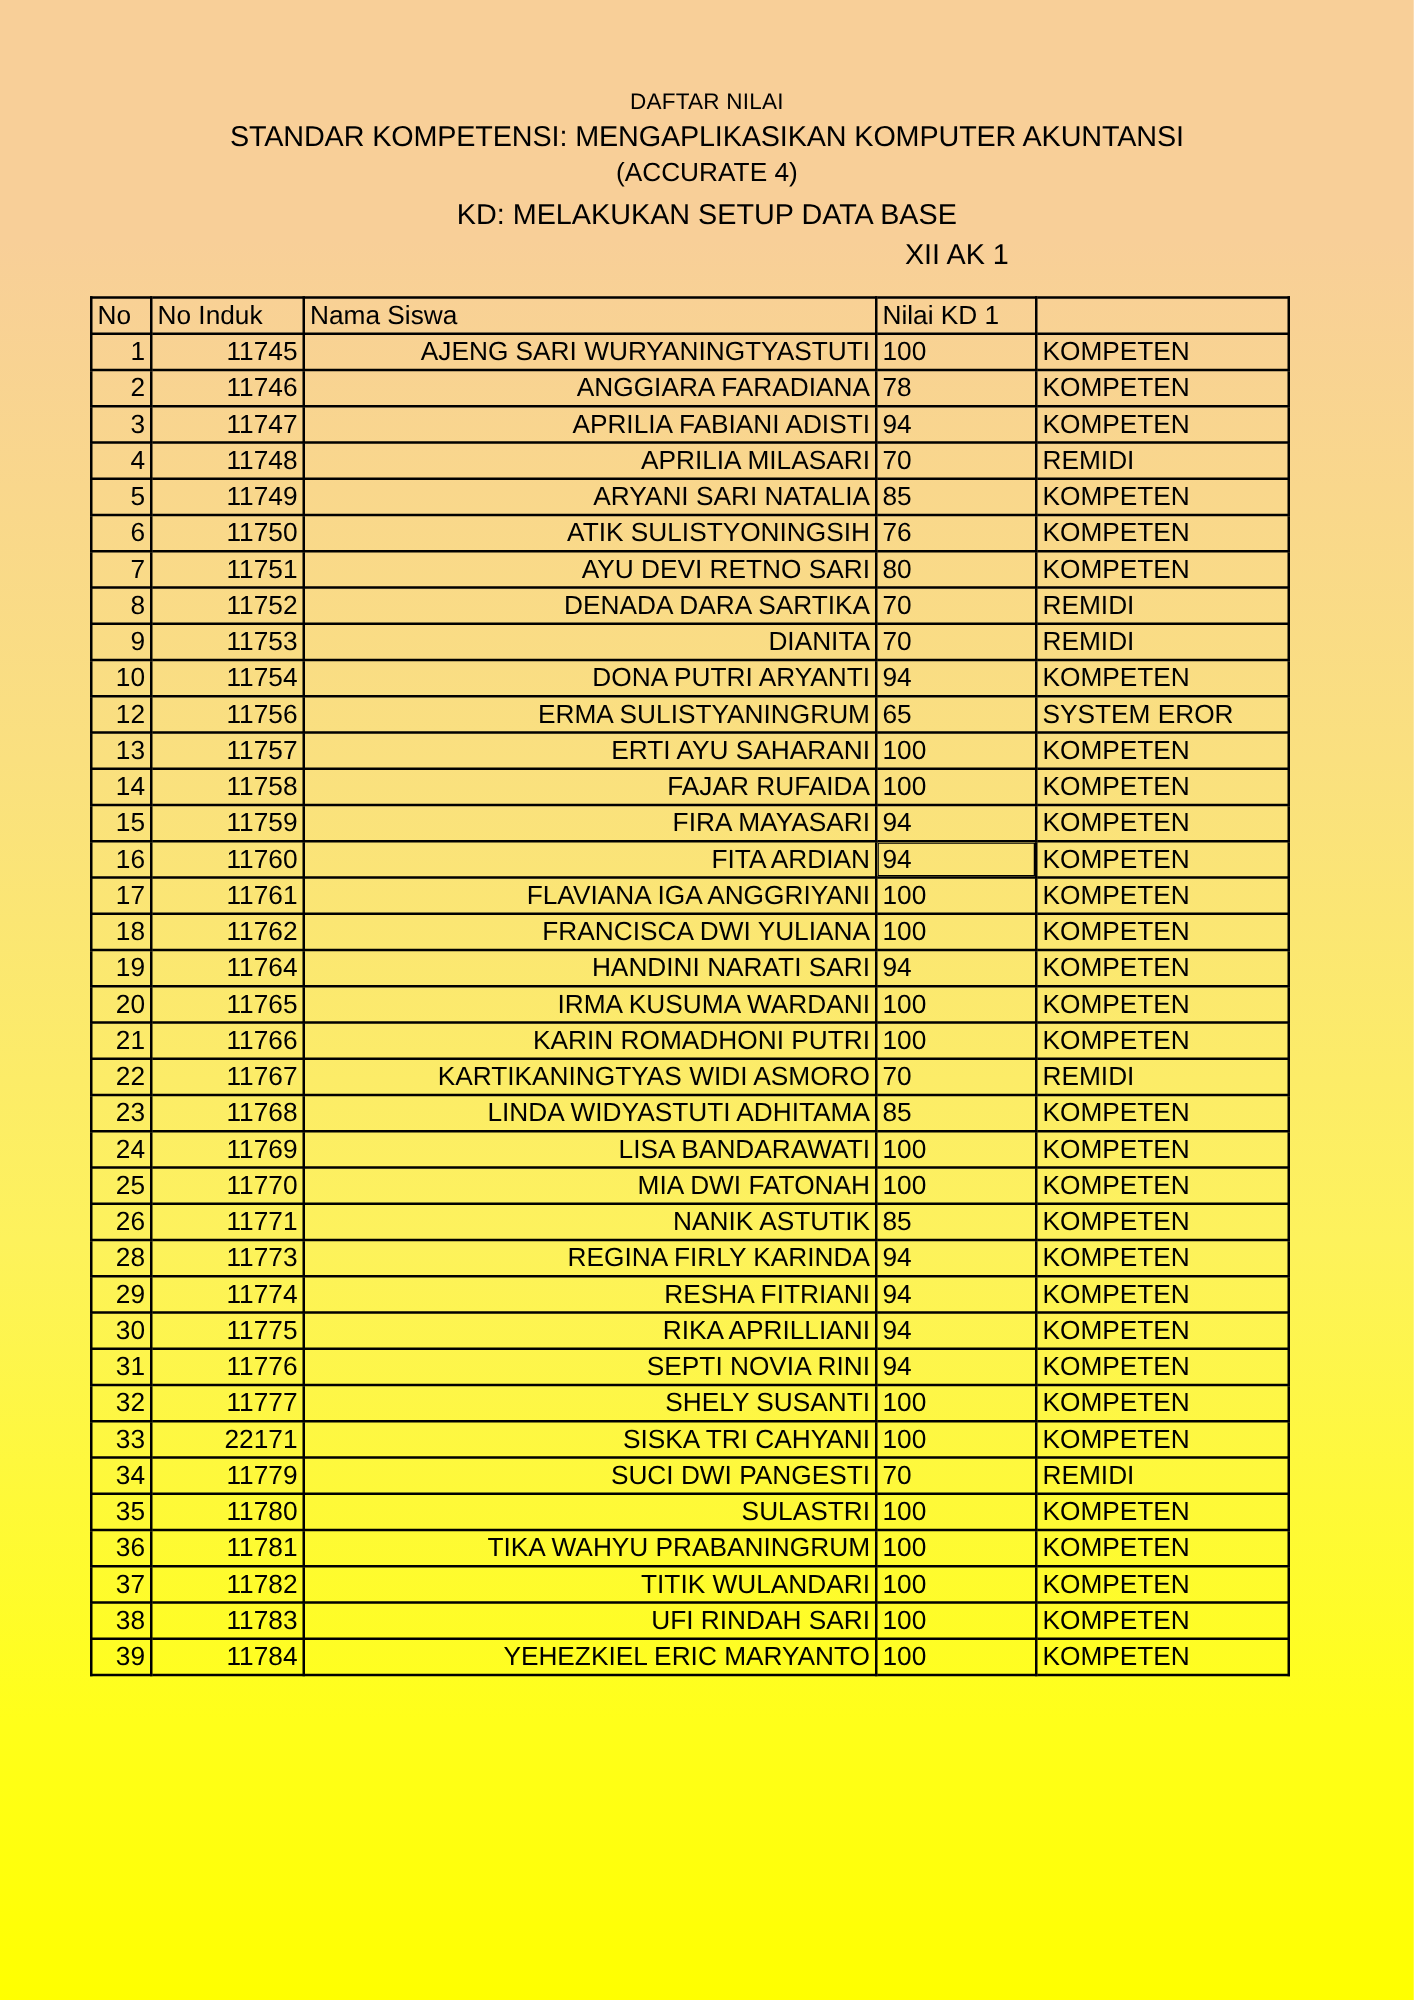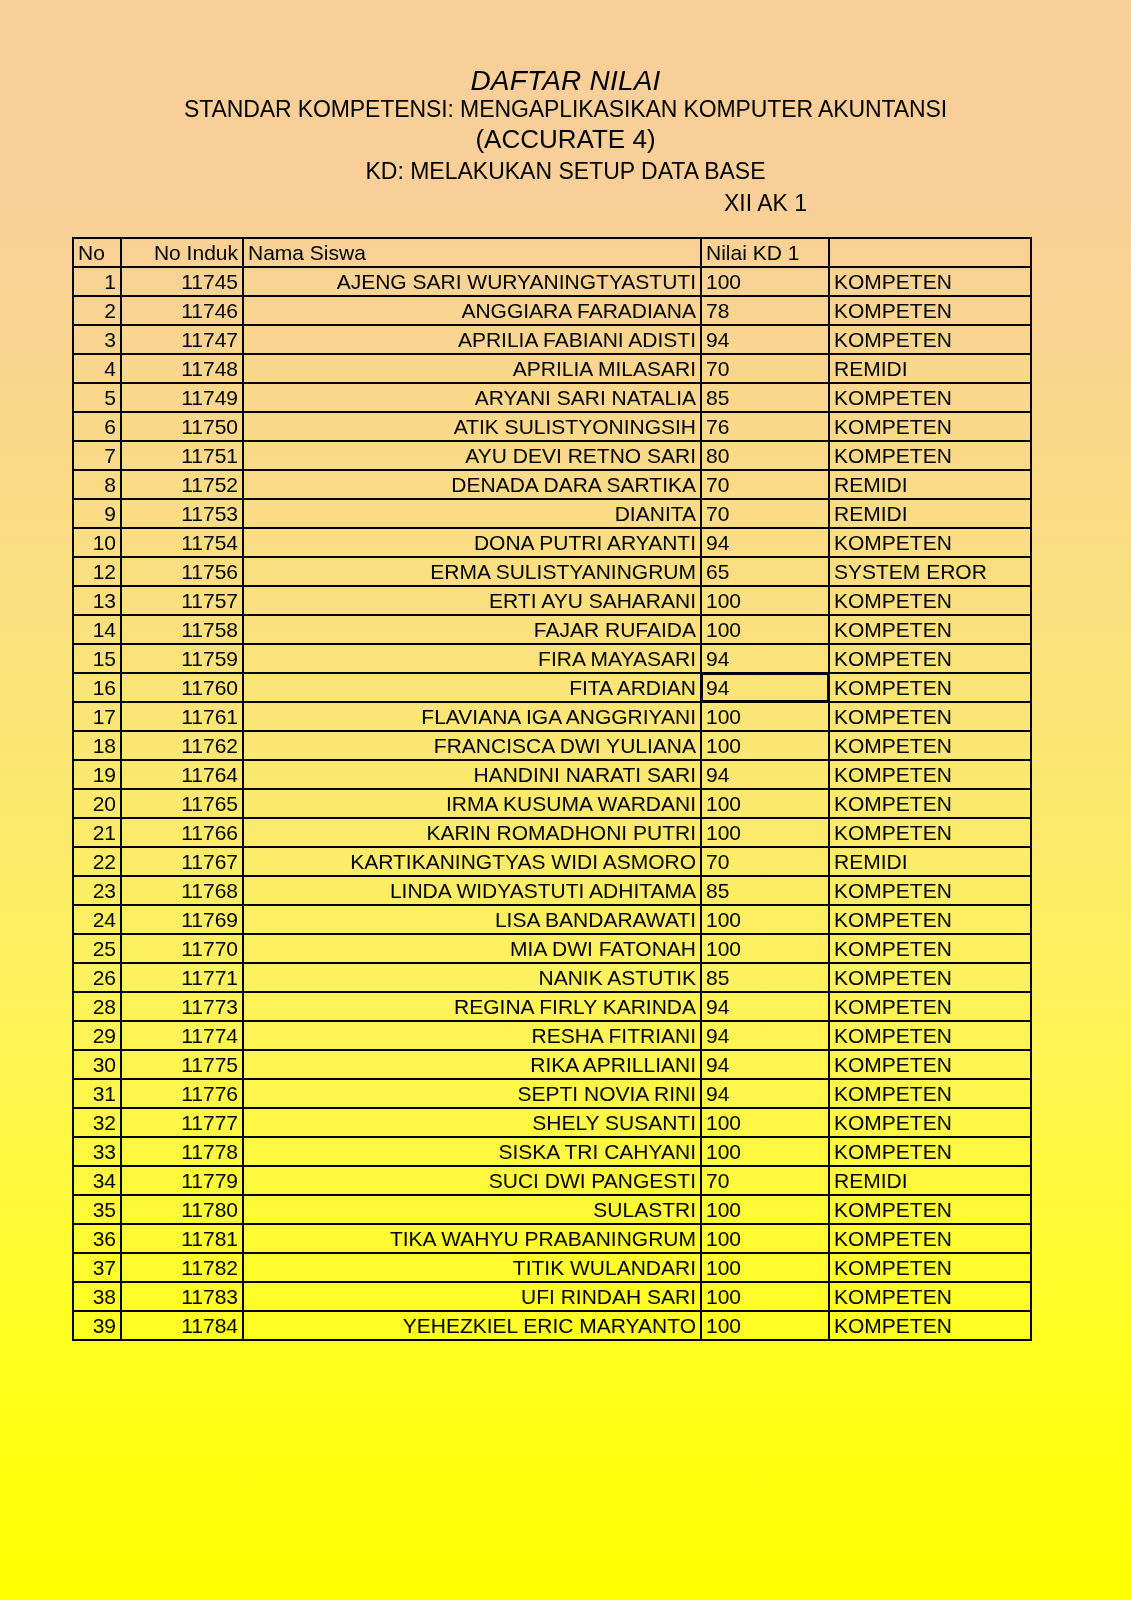--- a/index.html
+++ b/index.html
@@ -25,35 +25,34 @@
   }
 
   
   .titles {
     position: absolute;
     left: 0; top: 0;
     width: 1131px;
     text-align: center;
   }
   .t-main {
-    font-size: 28px;
+    font-size: 18px;
     line-height: 26px;
     margin-top: 68px;
     letter-spacing: 0.2px;
-    font-style: italic;
   }
   .t-sk {
     font-size: 23px;
     line-height: 30px;
     margin-top: 0;
     letter-spacing: -0.1px;
     white-space: nowrap;
   }
   .t-acc {
-    font-size: 26px;
+    font-size: 21px;
     line-height: 30px;
   }
   .t-kd {
     font-size: 23px;
     line-height: 30px;
     margin-top: 2px;
   }
   .t-class {
     font-size: 23px;
     line-height: 30px;
@@ -94,21 +93,21 @@
   col.c-status  { width: 202px; }
 
   .cell-no     { text-align: right; }
   .cell-induk  { text-align: right; }
   .cell-nama   { text-align: right; }
   .cell-nilai  { text-align: left; }
   .cell-status { text-align: left; }
 
   thead th { text-align: left; }
   thead th.h-no     { text-align: left; }
-  thead th.h-induk  { text-align: right; margin-top: 42px; }
+  thead th.h-induk  { text-align: left; margin-top: 42px; }
   thead th.h-nama   { text-align: left; border-radius: 10px; }
   thead th.h-nilai  { text-align: left; }
   thead th.h-status { text-align: left; }
 
   td.selected {
     background: #ffffff;
     box-shadow: inset 0 0 0 1px #000;
   }
 </style>
 </head>
@@ -348,21 +347,21 @@
           </tr>
           <tr>
             <td class="cell-no">32</td>
             <td class="cell-induk">11777</td>
             <td class="cell-nama">SHELY SUSANTI</td>
             <td class="cell-nilai">100</td>
             <td class="cell-status">KOMPETEN</td>
           </tr>
           <tr>
             <td class="cell-no">33</td>
-            <td class="cell-induk">11778</td>
+            <td class="cell-induk">22171</td>
             <td class="cell-nama">SISKA TRI CAHYANI</td>
             <td class="cell-nilai">100</td>
             <td class="cell-status">KOMPETEN</td>
           </tr>
           <tr>
             <td class="cell-no">34</td>
             <td class="cell-induk">11779</td>
             <td class="cell-nama">SUCI DWI PANGESTI</td>
             <td class="cell-nilai">70</td>
             <td class="cell-status">REMIDI</td>

